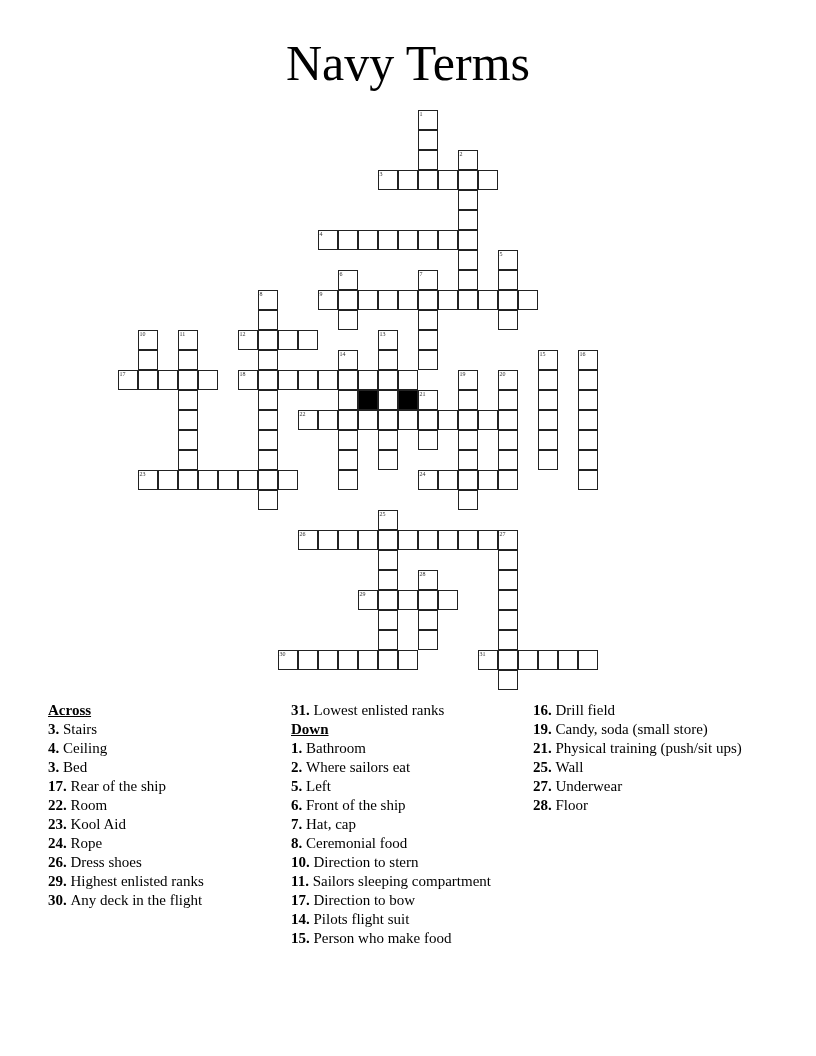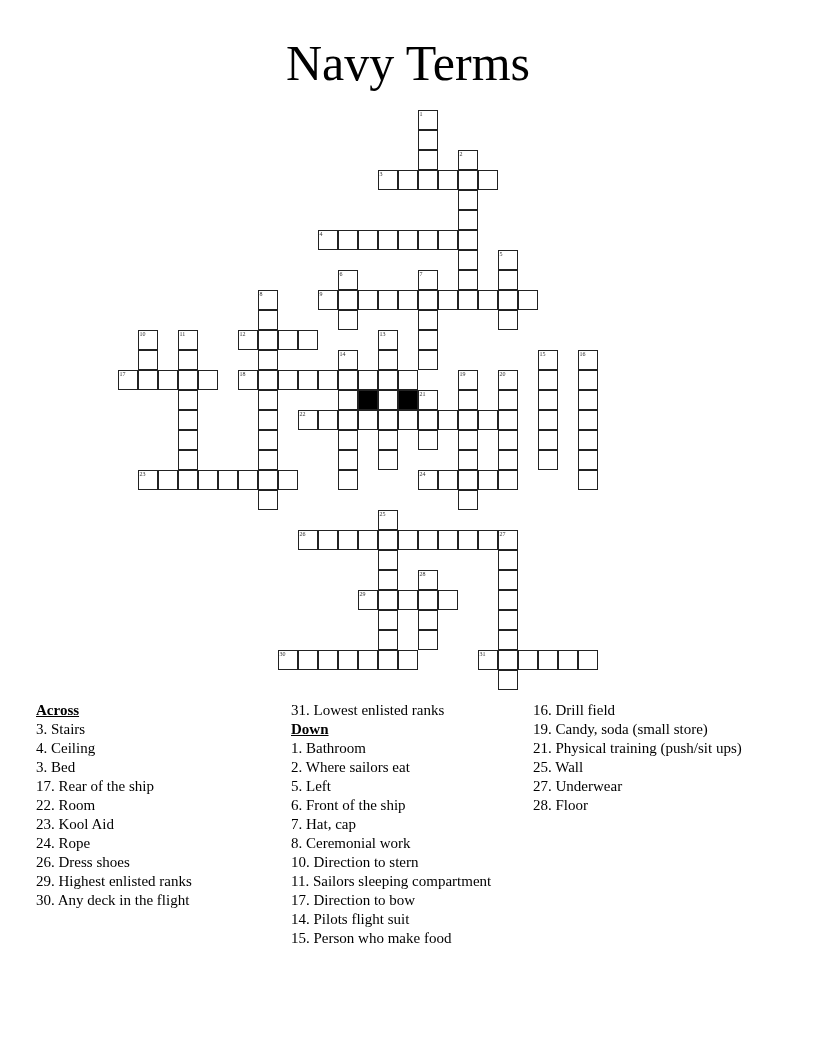--- a/index.html
+++ b/index.html
@@ -8,21 +8,21 @@
   .title { position: absolute; left: 0; width: 816px; top: 32px; text-align: center;
            font-size: 50px; line-height: 62px; }
   #grid { position: absolute; left: 0; top: 0; width: 816px; height: 700px; }
   .cell { position: absolute; width: 20px; height: 20px; box-sizing: border-box;
           border: 1px solid #222; background: #fff; margin-left: -0.5px; margin-top: -0.5px; }
   .cell.black { background: #000; }
   .num { position: absolute; left: 1px; top: 0px; font-size: 6px; line-height: 7px; color: #333; }
   .clues-col { position: absolute; top: 702px; font-size: 15px; line-height: 17px; }
   .clues-col .head { font-weight: bold; text-decoration: underline; margin-bottom: 2px; }
   .clue { margin-bottom: 2px; }
-  .clue b { font-weight: normal; }
+  .clue b { font-weight: bold; }
 </style>
 </head>
 <body>
 
 <div class="title">Navy Terms</div>
 
 <div id="grid">
     <div class="cell" style="left: 418px; top: 110px;">
       <span class="num">1</span>
     </div>
@@ -259,21 +259,21 @@
       <span class="num">31</span>
     </div>
     <div class="cell" style="left: 518px; top: 650px;"></div>
     <div class="cell" style="left: 538px; top: 650px;"></div>
     <div class="cell" style="left: 558px; top: 650px;"></div>
     <div class="cell" style="left: 578px; top: 650px;"></div>
     <div class="cell black" style="left: 358px; top: 390px;"></div>
     <div class="cell black" style="left: 398px; top: 390px;"></div>
   </div>
 
-<div class="clues-col" id="col1" style="left:36px; width:230px;">
+<div class="clues-col" id="col1" style="left:48px; width:230px;">
   <div class="head">Across</div>
   <div id="across-list-a">
       <div class="clue"><b>3. </b><span>Stairs</span></div>
       <div class="clue"><b>4. </b><span>Ceiling</span></div>
       <div class="clue"><b>3. </b><span>Bed</span></div>
       <div class="clue"><b>17. </b><span>Rear of the ship</span></div>
       <div class="clue"><b>22. </b><span>Room</span></div>
       <div class="clue"><b>23. </b><span>Kool Aid</span></div>
       <div class="clue"><b>24. </b><span>Rope</span></div>
       <div class="clue"><b>26. </b><span>Dress shoes</span></div>
@@ -286,21 +286,21 @@
   <div id="across-list-b">
       <div class="clue"><b>31. </b><span>Lowest enlisted ranks</span></div>
     </div>
   <div class="head">Down</div>
   <div id="down-list-a">
       <div class="clue"><b>1. </b><span>Bathroom</span></div>
       <div class="clue"><b>2. </b><span>Where sailors eat</span></div>
       <div class="clue"><b>5. </b><span>Left</span></div>
       <div class="clue"><b>6. </b><span>Front of the ship</span></div>
       <div class="clue"><b>7. </b><span>Hat, cap</span></div>
-      <div class="clue"><b>8. </b><span>Ceremonial work</span></div>
+      <div class="clue"><b>8. </b><span>Ceremonial food</span></div>
       <div class="clue"><b>10. </b><span>Direction to stern</span></div>
       <div class="clue"><b>11. </b><span>Sailors sleeping compartment</span></div>
       <div class="clue"><b>17. </b><span>Direction to bow</span></div>
       <div class="clue"><b>14. </b><span>Pilots flight suit</span></div>
       <div class="clue"><b>15. </b><span>Person who make food</span></div>
     </div>
 </div>
 
 <div class="clues-col" id="col3" style="left:533px; width:230px;">
   <div id="down-list-b">

